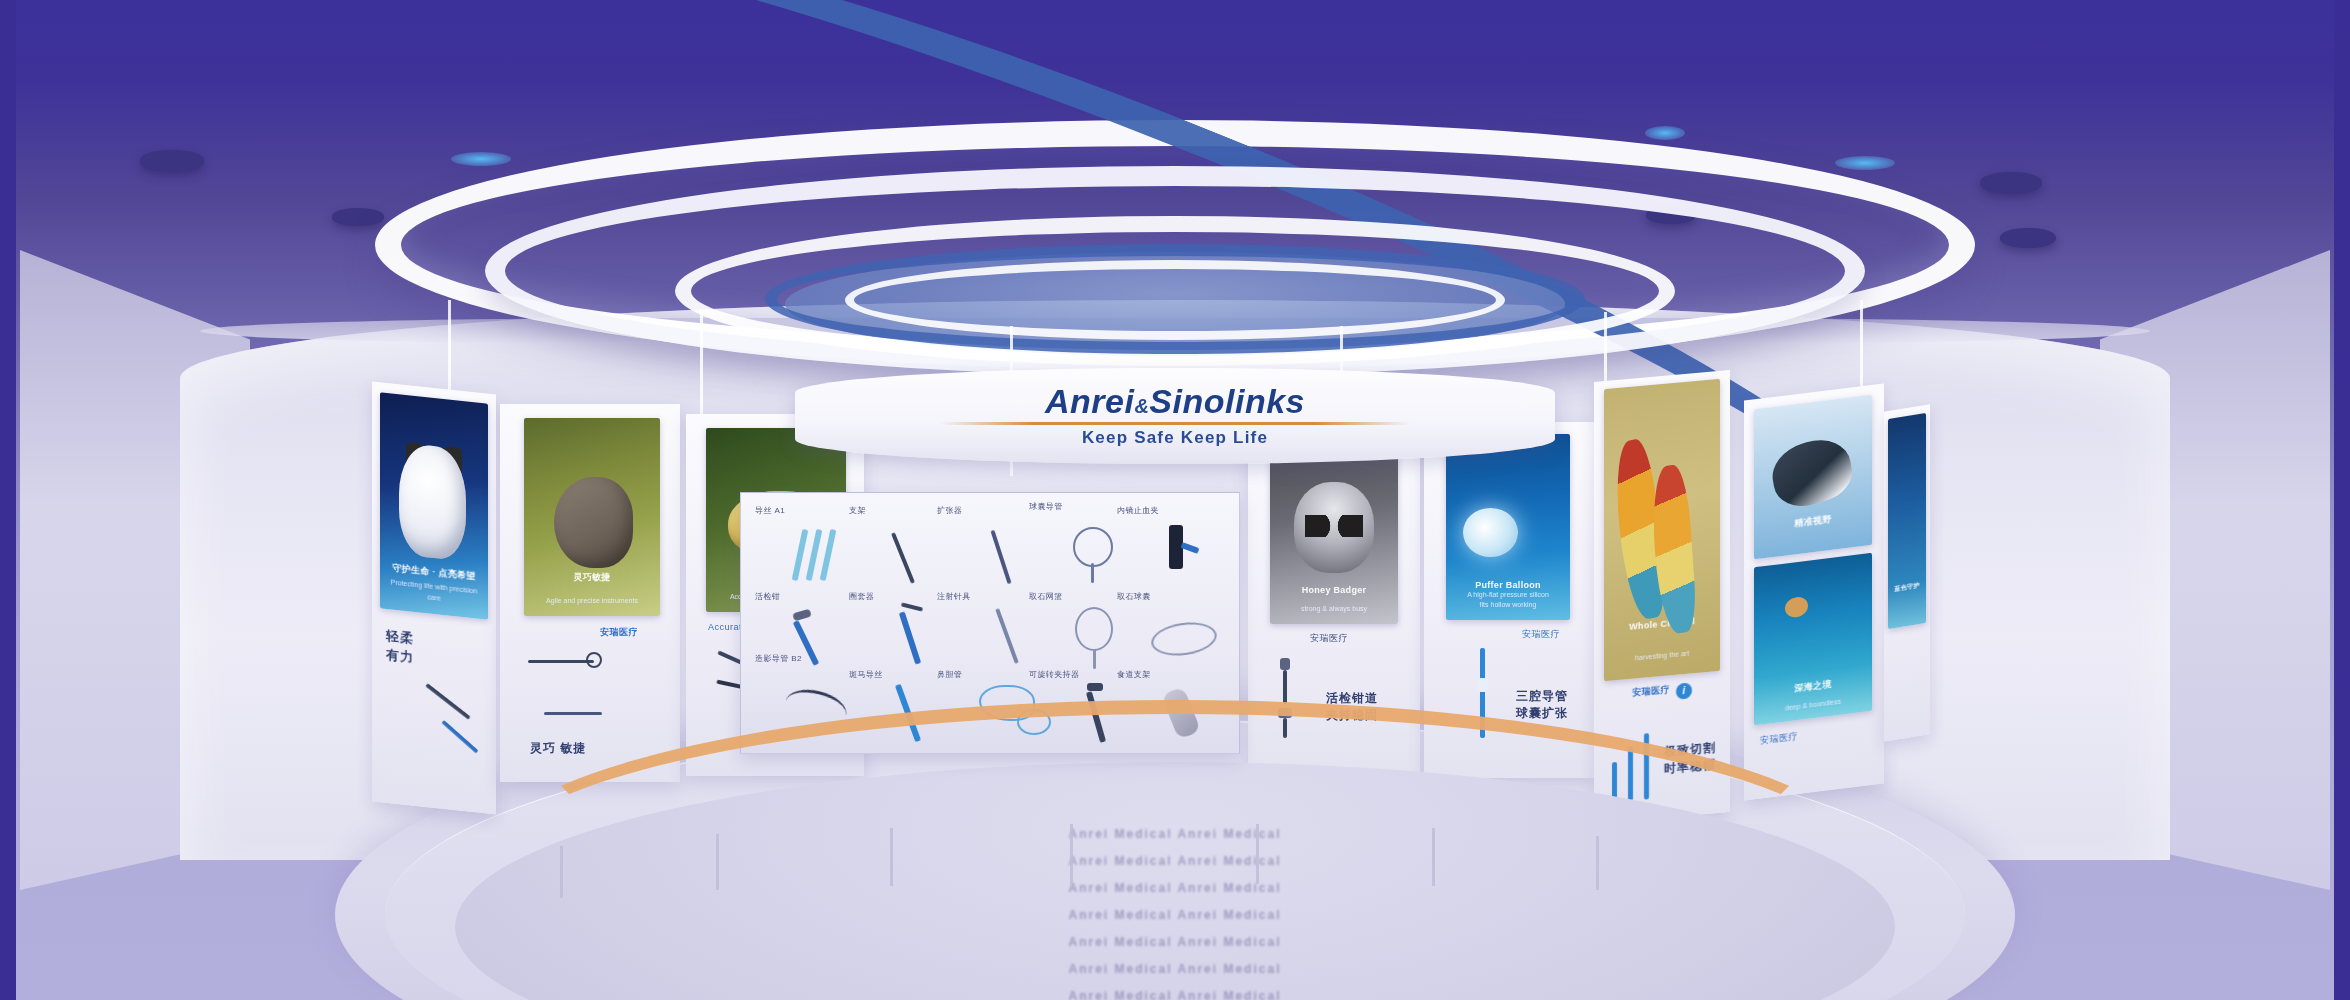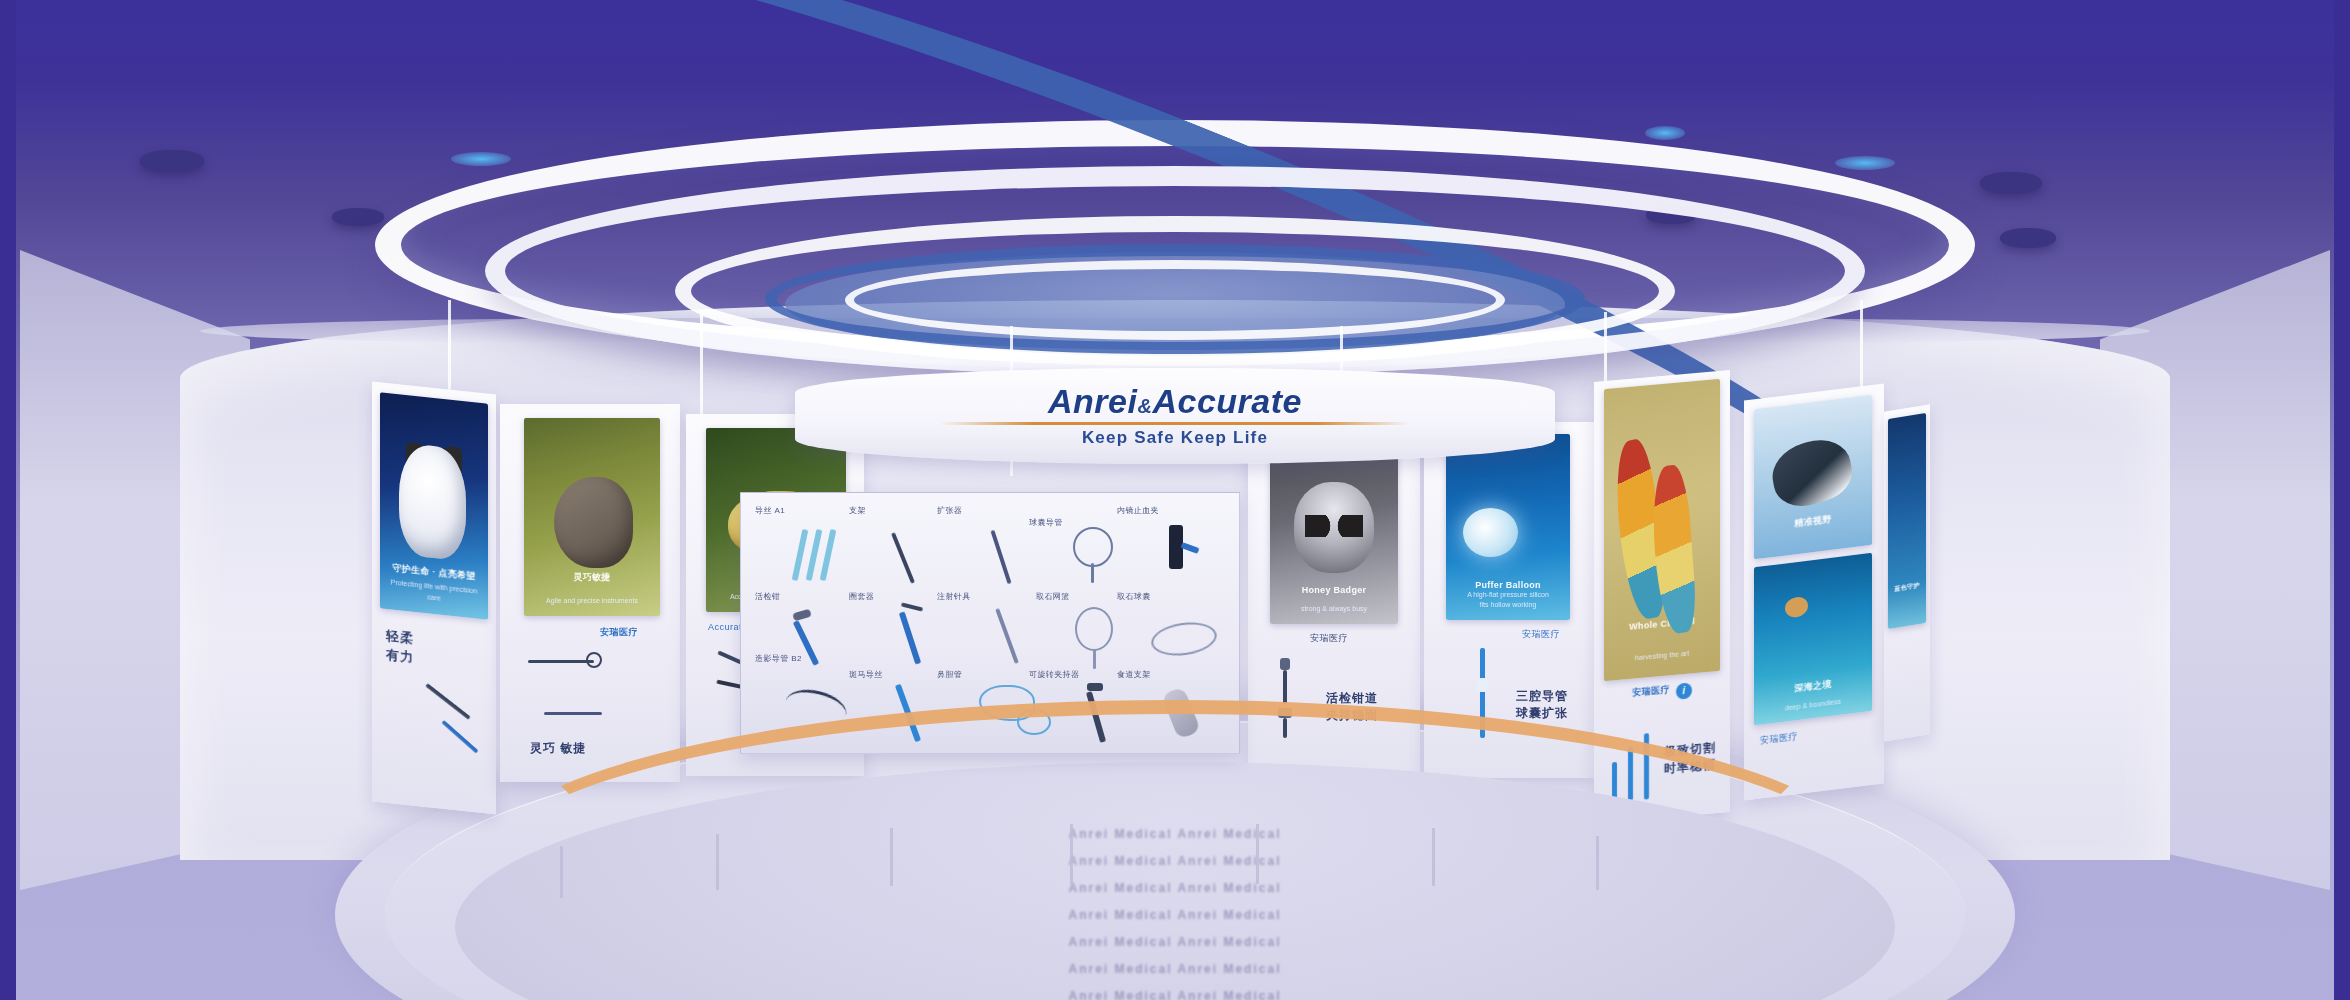--- a/index.html
+++ b/index.html
@@ -270,21 +270,21 @@
 
     <div class="rod" style="left:448px;top:300px;height:120px;"></div>
     <div class="rod" style="left:700px;top:312px;height:130px;"></div>
     <div class="rod" style="left:1010px;top:326px;height:150px;"></div>
     <div class="rod" style="left:1340px;top:326px;height:150px;"></div>
     <div class="rod" style="left:1604px;top:312px;height:130px;"></div>
     <div class="rod" style="left:1860px;top:300px;height:118px;"></div>
 
     <div class="logopanel">
       <div class="logotext">
-        <span>Anrei</span><span class="amp">&amp;</span><span>Accurate</span>
+        <span>Anrei</span><span class="amp">&amp;</span><span>Sinolinks</span>
       </div>
       <div class="logoline"></div>
       <div class="logotag">Keep Safe Keep Life</div>
     </div>
 
     <div class="panel" style="left:372px;top:388px;width:124px;height:420px;transform:skewY(6deg);">
       <div class="poster art-panda" style="left:8px;top:10px;width:108px;height:216px;">
         <div class="ptitle">守护生命 · 点亮希望</div>
         <div class="psub">Protecting life with precision care</div>
       </div>
@@ -323,27 +323,27 @@
         <div class="shaft" style="position:absolute;left:4px;top:34px;width:62px;height:4px;background:#2B3448;transform:rotate(12deg);"></div>
       </div>
       <div class="cnlabel" style="left:104px;top:248px;white-space:pre-line;font-size:12px;">精准工具包
 安全抓取</div>
     </div>
 
     <div class="instwall" style="left:740px;top:492px;width:500px;height:262px;">
       <div class="itag" style="left:14px;top:12px;">导丝 A1</div>
       <div class="itag" style="left:108px;top:12px;">支架</div>
       <div class="itag" style="left:196px;top:12px;">扩张器</div>
-      <div class="itag" style="left:288px;top:24px;">球囊导管</div>
+      <div class="itag" style="left:288px;top:8px;">球囊导管</div>
       <div class="itag" style="left:376px;top:12px;">内镜止血夹</div>
 
       <div class="itag" style="left:14px;top:98px;">活检钳</div>
       <div class="itag" style="left:108px;top:98px;">圈套器</div>
       <div class="itag" style="left:196px;top:98px;">注射针具</div>
-      <div class="itag" style="left:288px;top:98px;margin-left:7px;">取石网篮</div>
+      <div class="itag" style="left:288px;top:98px;">取石网篮</div>
       <div class="itag" style="left:376px;top:98px;">取石球囊</div>
 
       <div class="itag" style="left:14px;top:160px;">造影导管 B2</div>
       <div class="itag" style="left:108px;top:176px;">斑马导丝</div>
       <div class="itag" style="left:196px;top:176px;">鼻胆管</div>
       <div class="itag" style="left:288px;top:176px;">可旋转夹持器</div>
       <div class="itag" style="left:376px;top:176px;">食道支架</div>
 
       <div class="inst" style="left:52px;top:32px;width:60px;height:60px;">
         <div class="shaft" style="position:absolute;left:4px;top:4px;width:6px;height:52px;background:#7FC4E0;transform:rotate(12deg);"></div>

